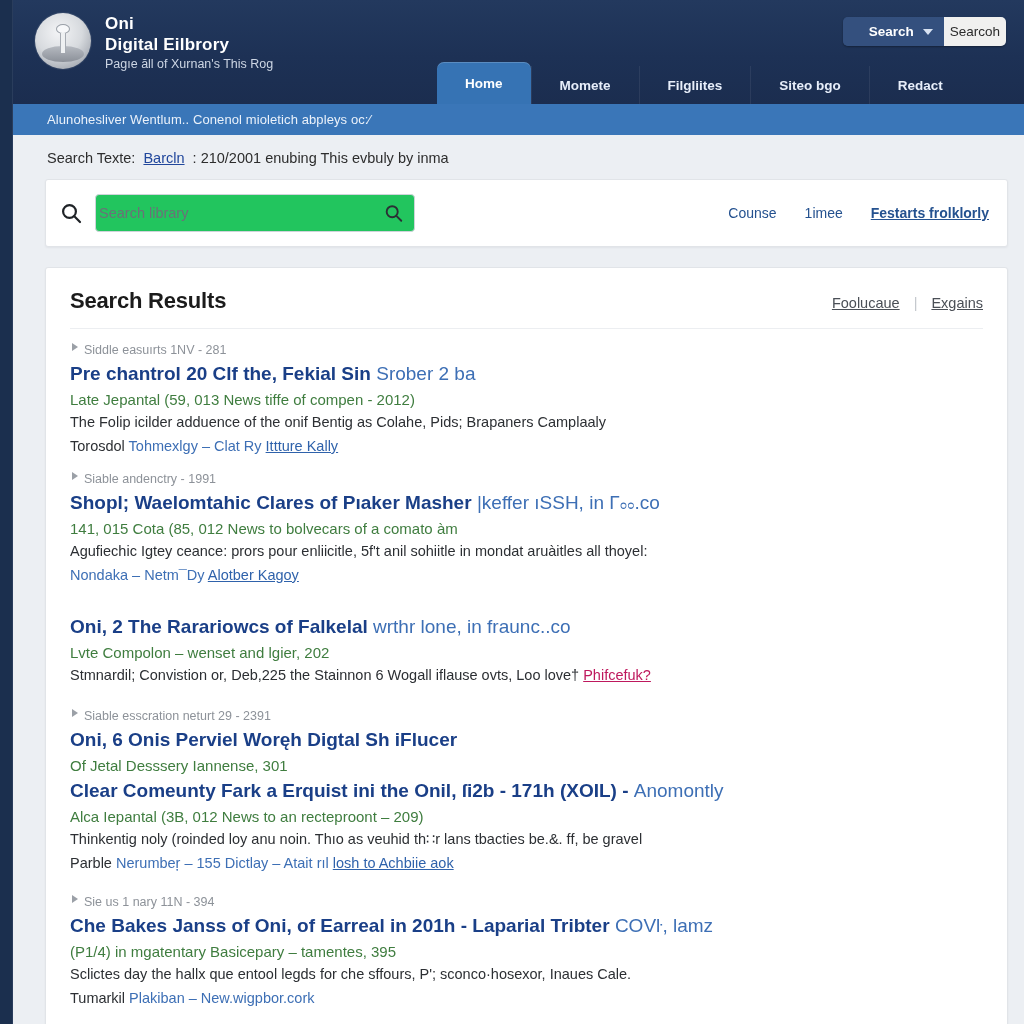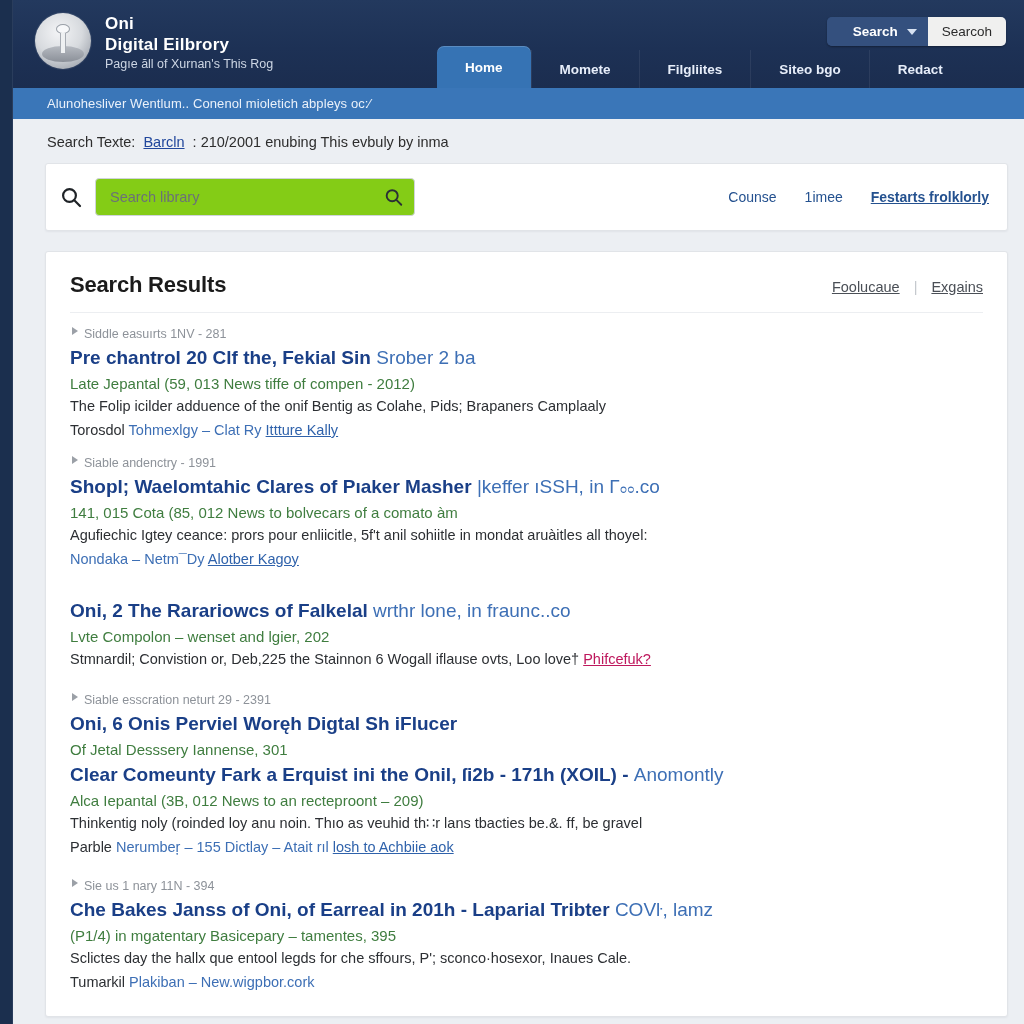--- a/index.html
+++ b/index.html
@@ -22,21 +22,21 @@
     width: 1012px;
     height: 1024px;
     background: #eceff3;
     overflow: hidden;
     border-left: 1px solid #2a3d5c;
   }
 
   
   .site-header {
     position: relative;
-    height: 88px;
+    height: 104px;
     background: linear-gradient(180deg, #23395e 0%, #1d3155 55%, #1b2d4f 100%);
     overflow: hidden;
   }
 
   .brand {
     position: absolute;
     left: 22px;
     top: 13px;
     display: flex;
     align-items: flex-start;
@@ -109,21 +109,21 @@
     color: #ffffff; font-size: 13.5px; font-weight: bold;
   }
   .hs-caret {
     width: 0; height: 0;
     border-left: 5px solid transparent;
     border-right: 5px solid transparent;
     border-top: 6px solid #d7e2f2;
   }
   .hs-button {
     display: flex; align-items: center;
-    padding: 0 14px;
+    padding: 0 6px;
     background: #f0f0ef;
     color: #2b2b2b; font-size: 13.5px;
   }
 
   
   .nav-tabs {
     position: absolute;
     left: 424px;
     bottom: 0;
     display: flex;
@@ -184,22 +184,22 @@
     box-shadow: 0 1px 2px rgba(16,24,40,.05);
   }
   .sp-icon { margin-right: 13px; display: flex; align-items: center; }
   .search-box {
     position: relative;
     width: 320px;
     height: 38px;
     border: 1px solid #cfd4da;
     border-radius: 4px;
     display: flex; align-items: center;
-    padding: 0 38px 0 14px;
-    background: #84cc16;
+    padding: 0 38px 0 3px;
+    background: #22c55e;
   }
   .search-box input {
     border: none; outline: none;
     width: 100%;
     font-family: "Liberation Sans", sans-serif;
     font-size: 14.5px;
     color: #555b63;
     background: transparent;
   }
   .search-box input::placeholder { color: #6b7178; }

